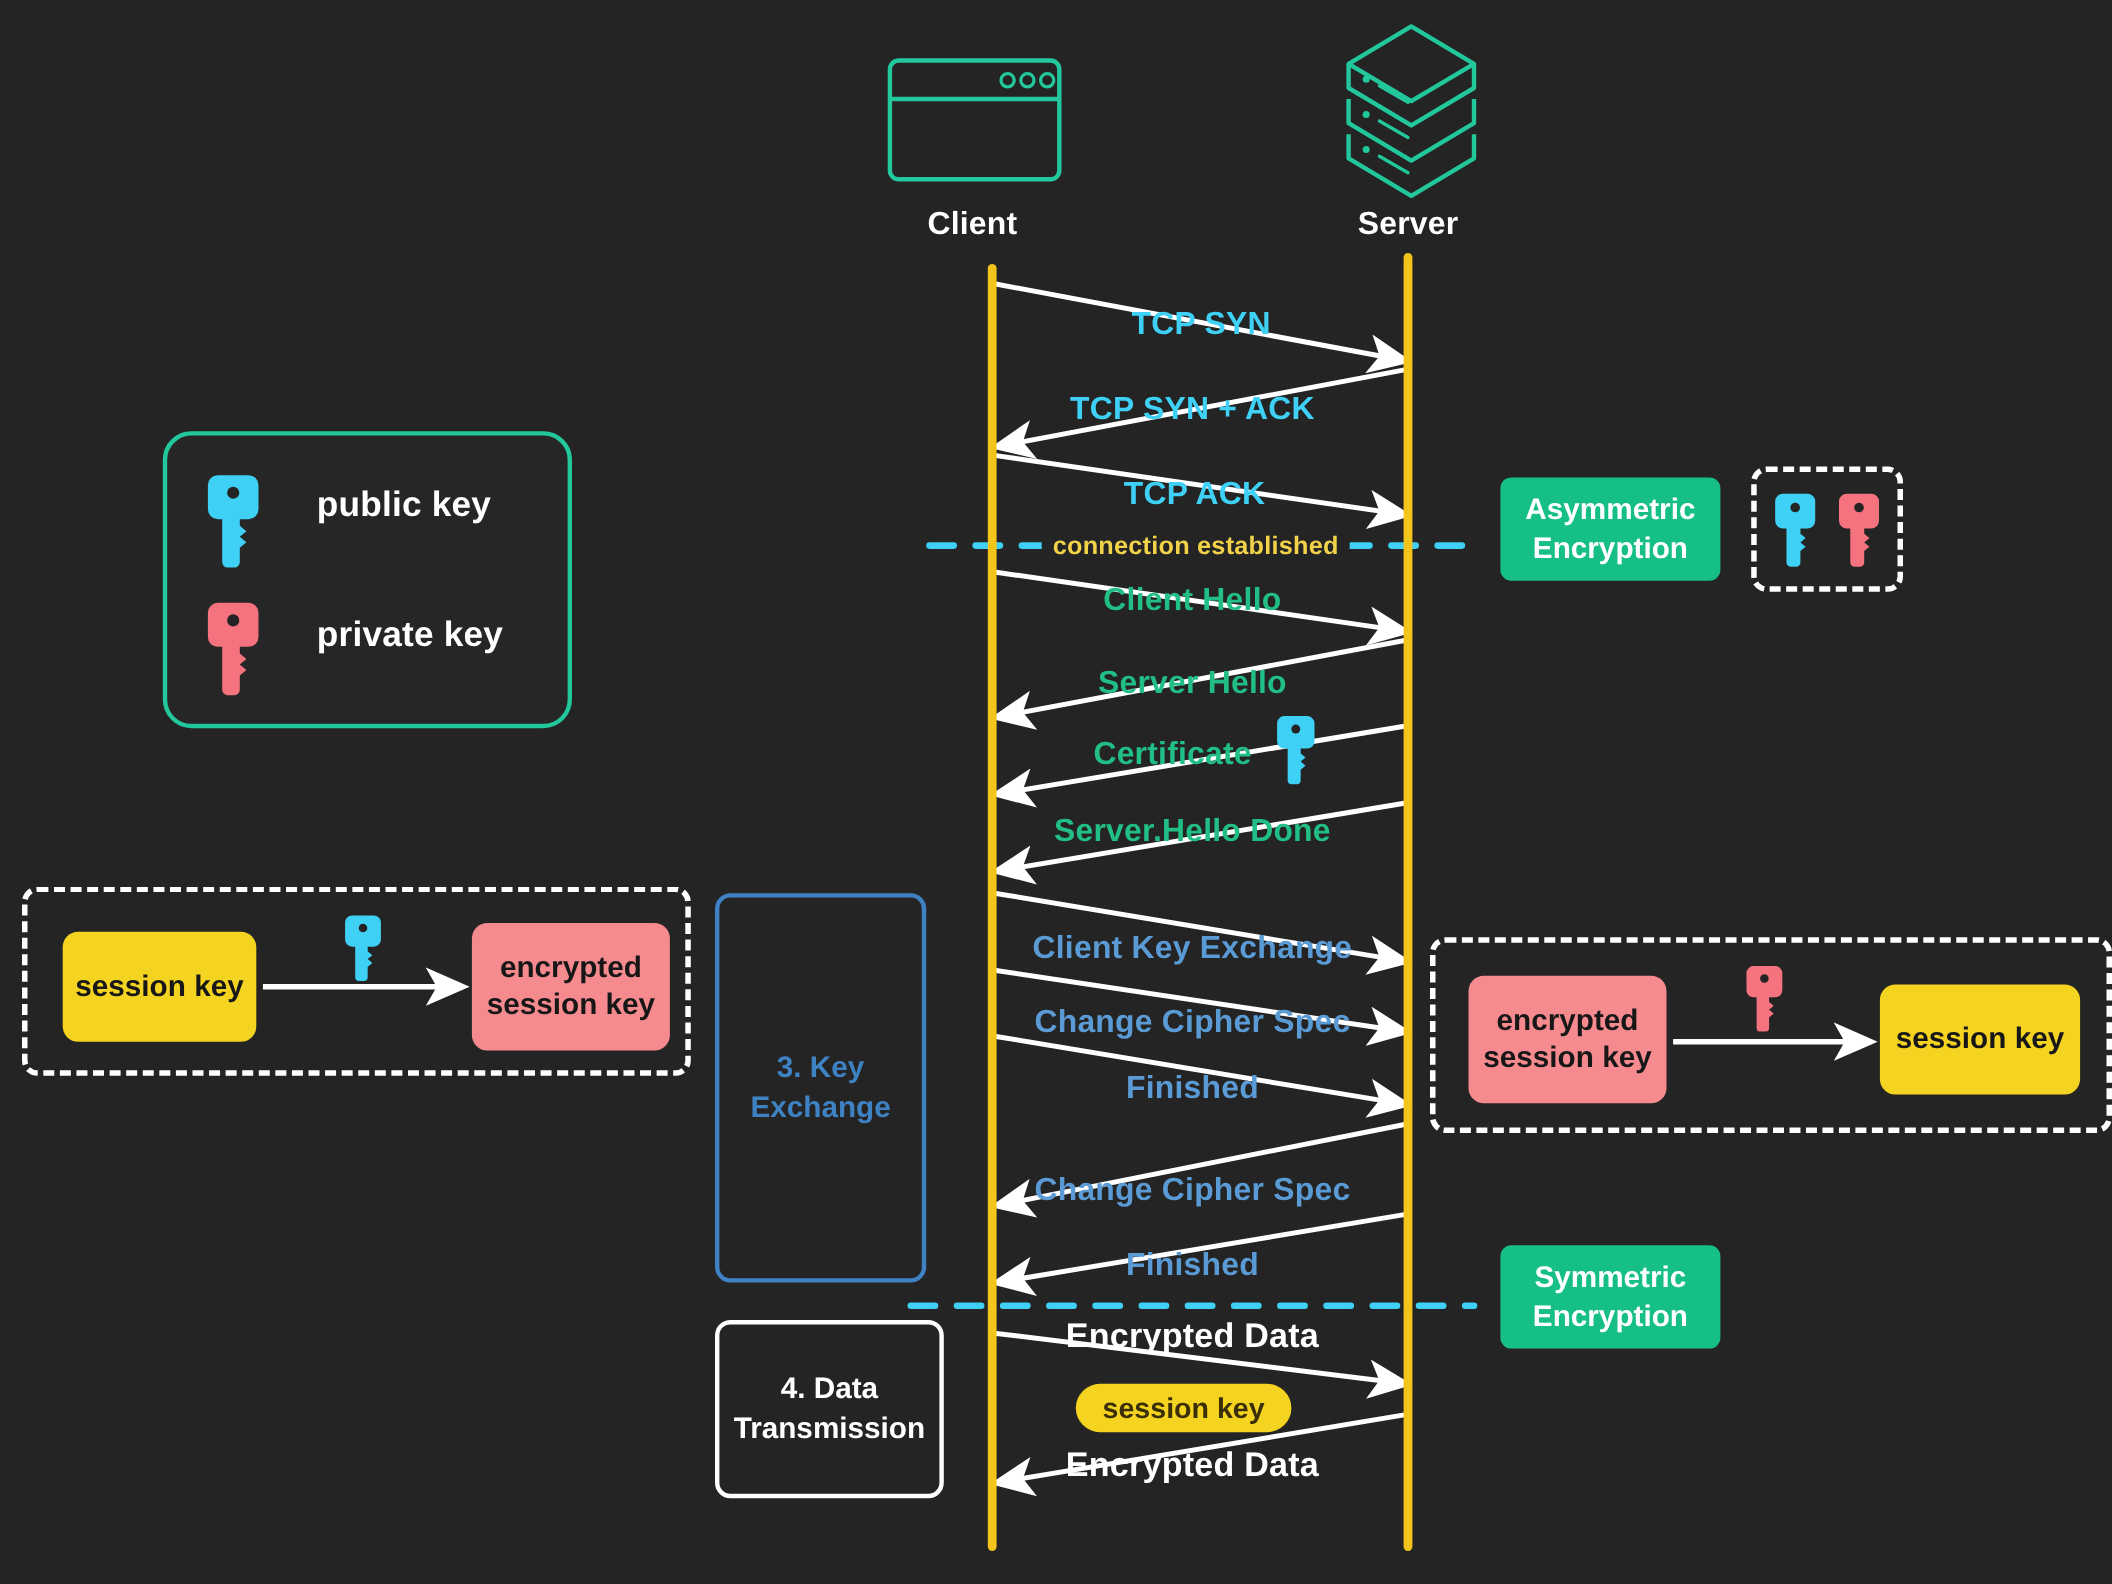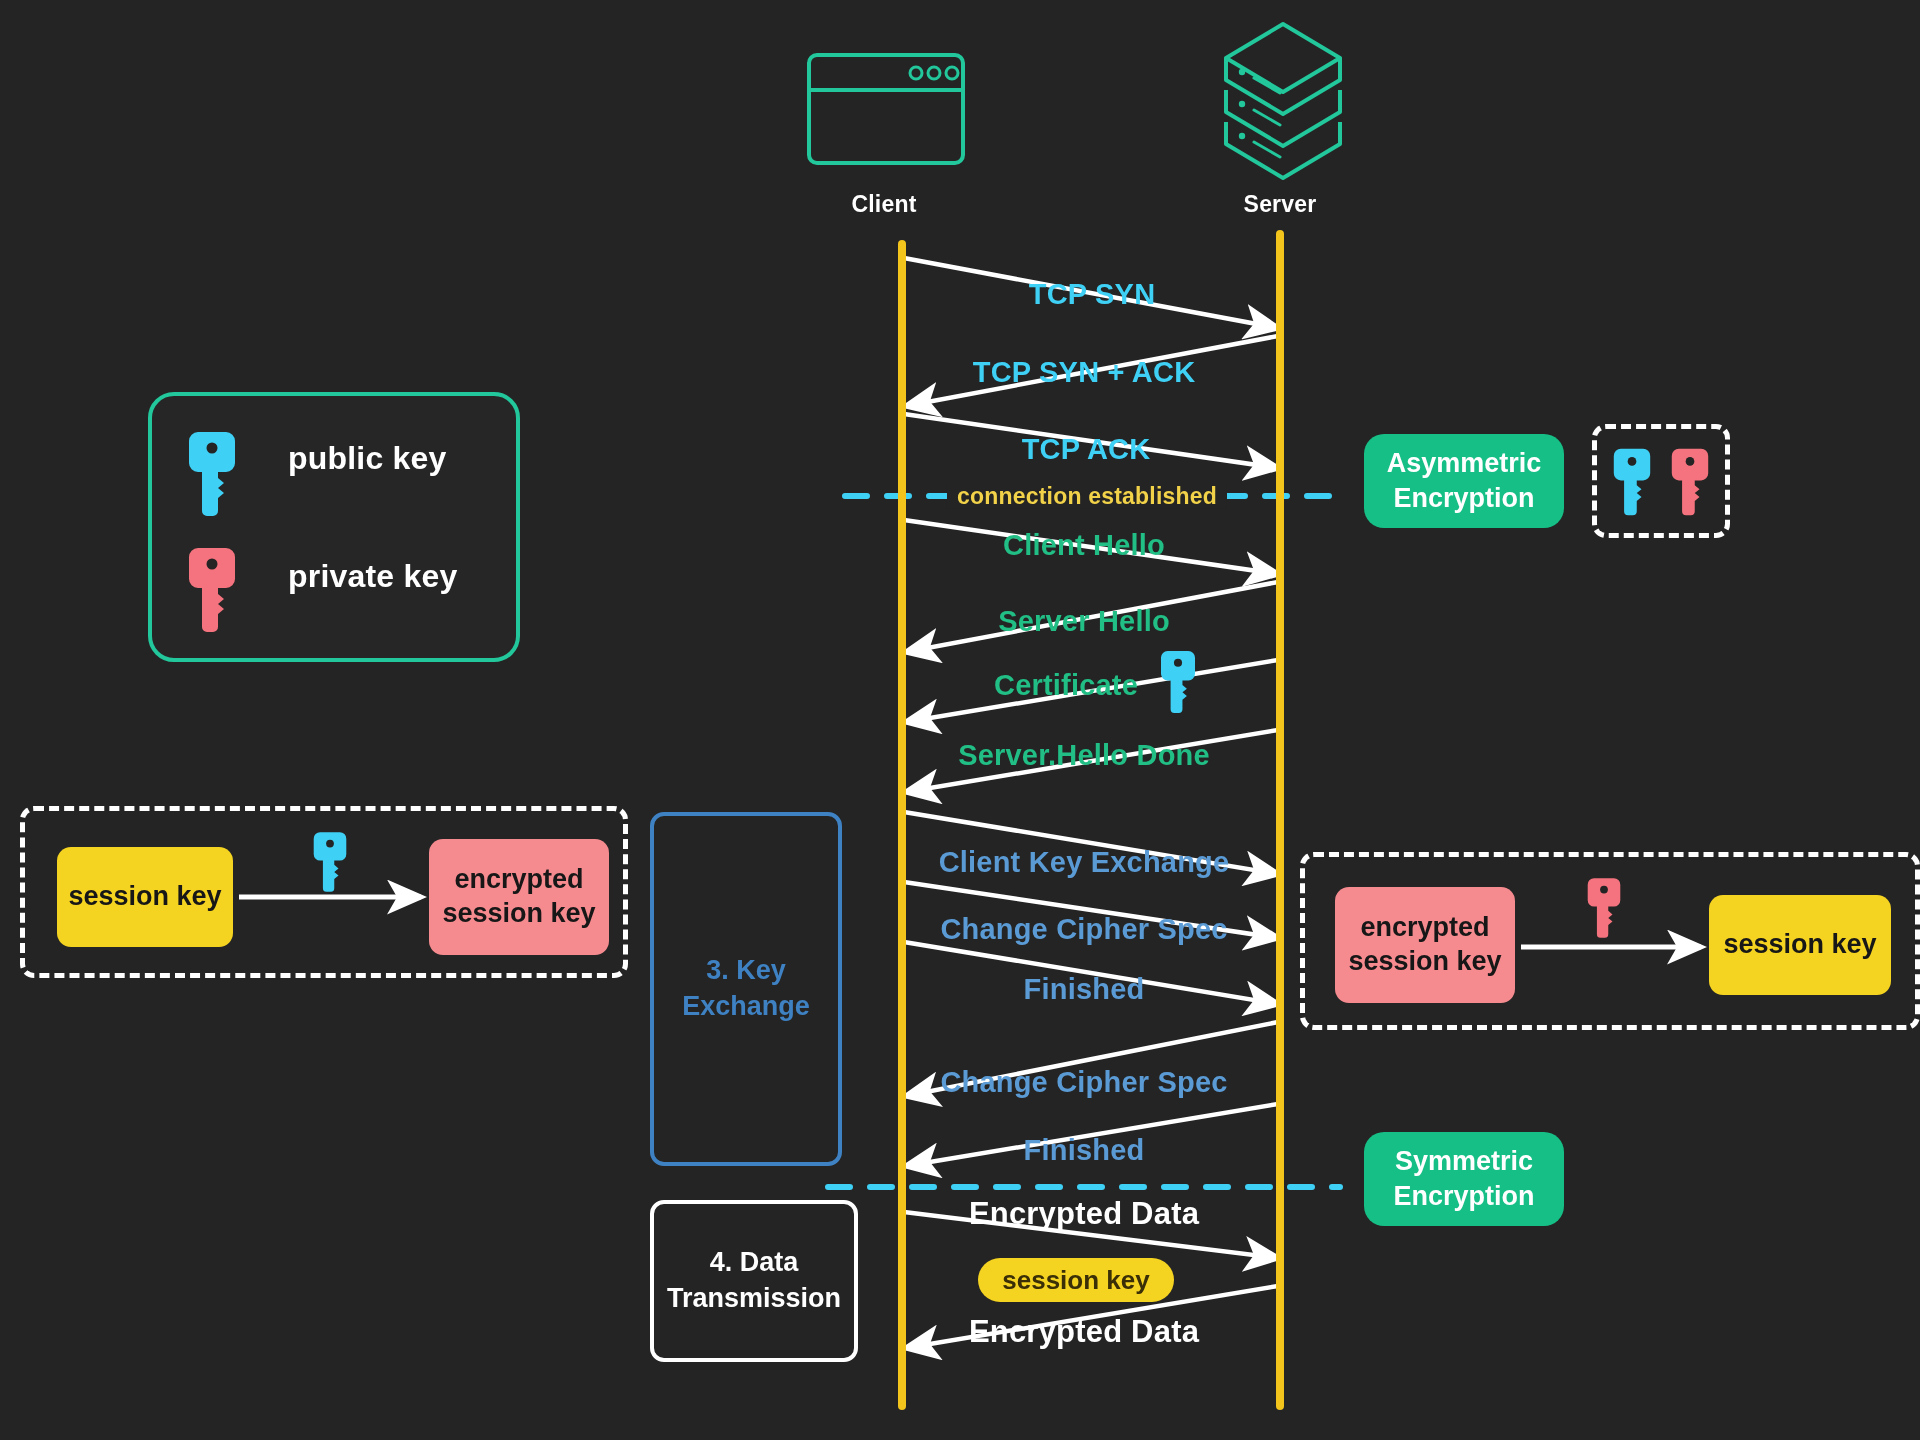--- a/index.html
+++ b/index.html
@@ -22,21 +22,21 @@
     position: absolute;
     white-space: nowrap;
     font-weight: 700;
     letter-spacing: .2px;
     line-height: 1.15;
   }
   .center { transform: translate(-50%, -50%); text-align: center; }
 
   
   .actor-name {
-    font-size: 23px; color: #ffffff; font-weight: 700;
+    font-size: 29px; color: #ffffff; font-weight: 700;
   }
 
   
   .stepbox {
     position: absolute;
     border: 4px solid;
     border-radius: 14px;
     display: flex; align-items: center; justify-content: center;
     text-align: center;
     font-size: 27px; font-weight: 700; line-height: 1.32;
@@ -49,21 +49,21 @@
     border: 4px solid #22c79b;
     border-radius: 26px;
     background: #262626;
   }
   .legend-text { font-size: 32px; color: #ffffff; font-weight: 700; }
 
   
   .badge {
     position: absolute;
     background: #16bf86;
-    border-radius: 20px;
+    border-radius: 10px;
     color: #ffffff;
     font-size: 27px;
     font-weight: 700;
     line-height: 1.3;
     display: flex; align-items: center; justify-content: center;
     text-align: center;
   }
 
   
   .dashbox {

